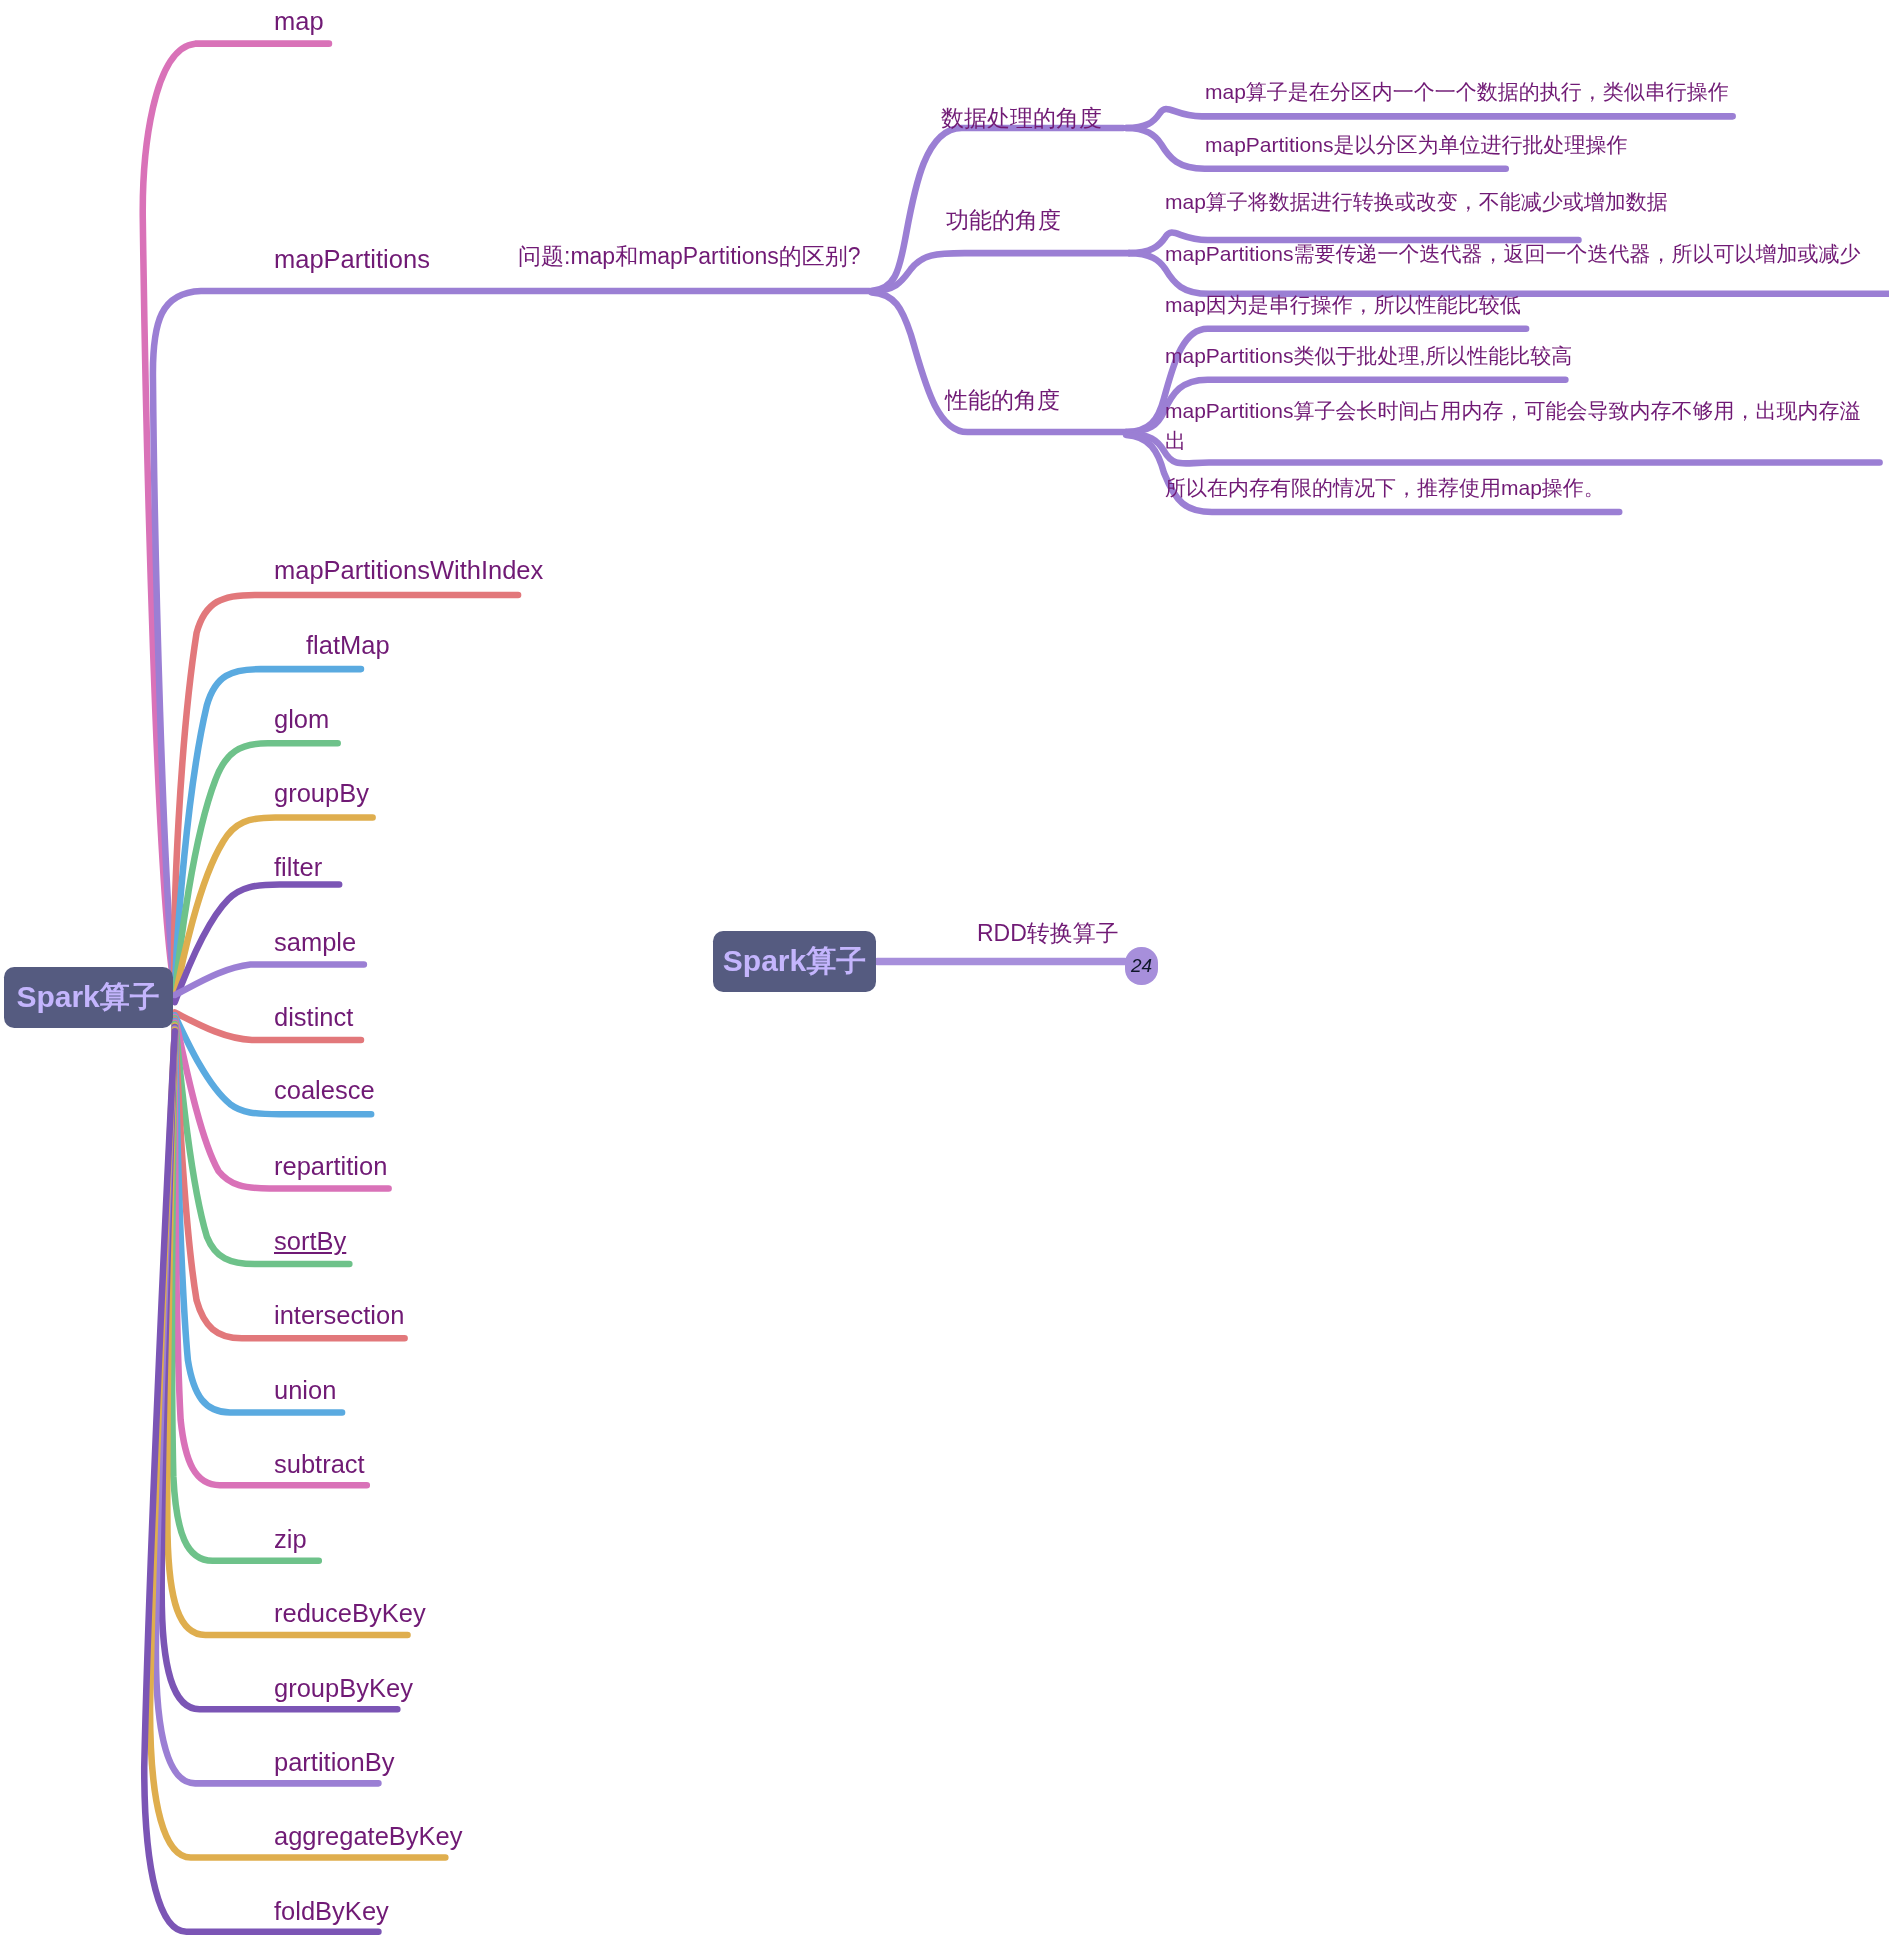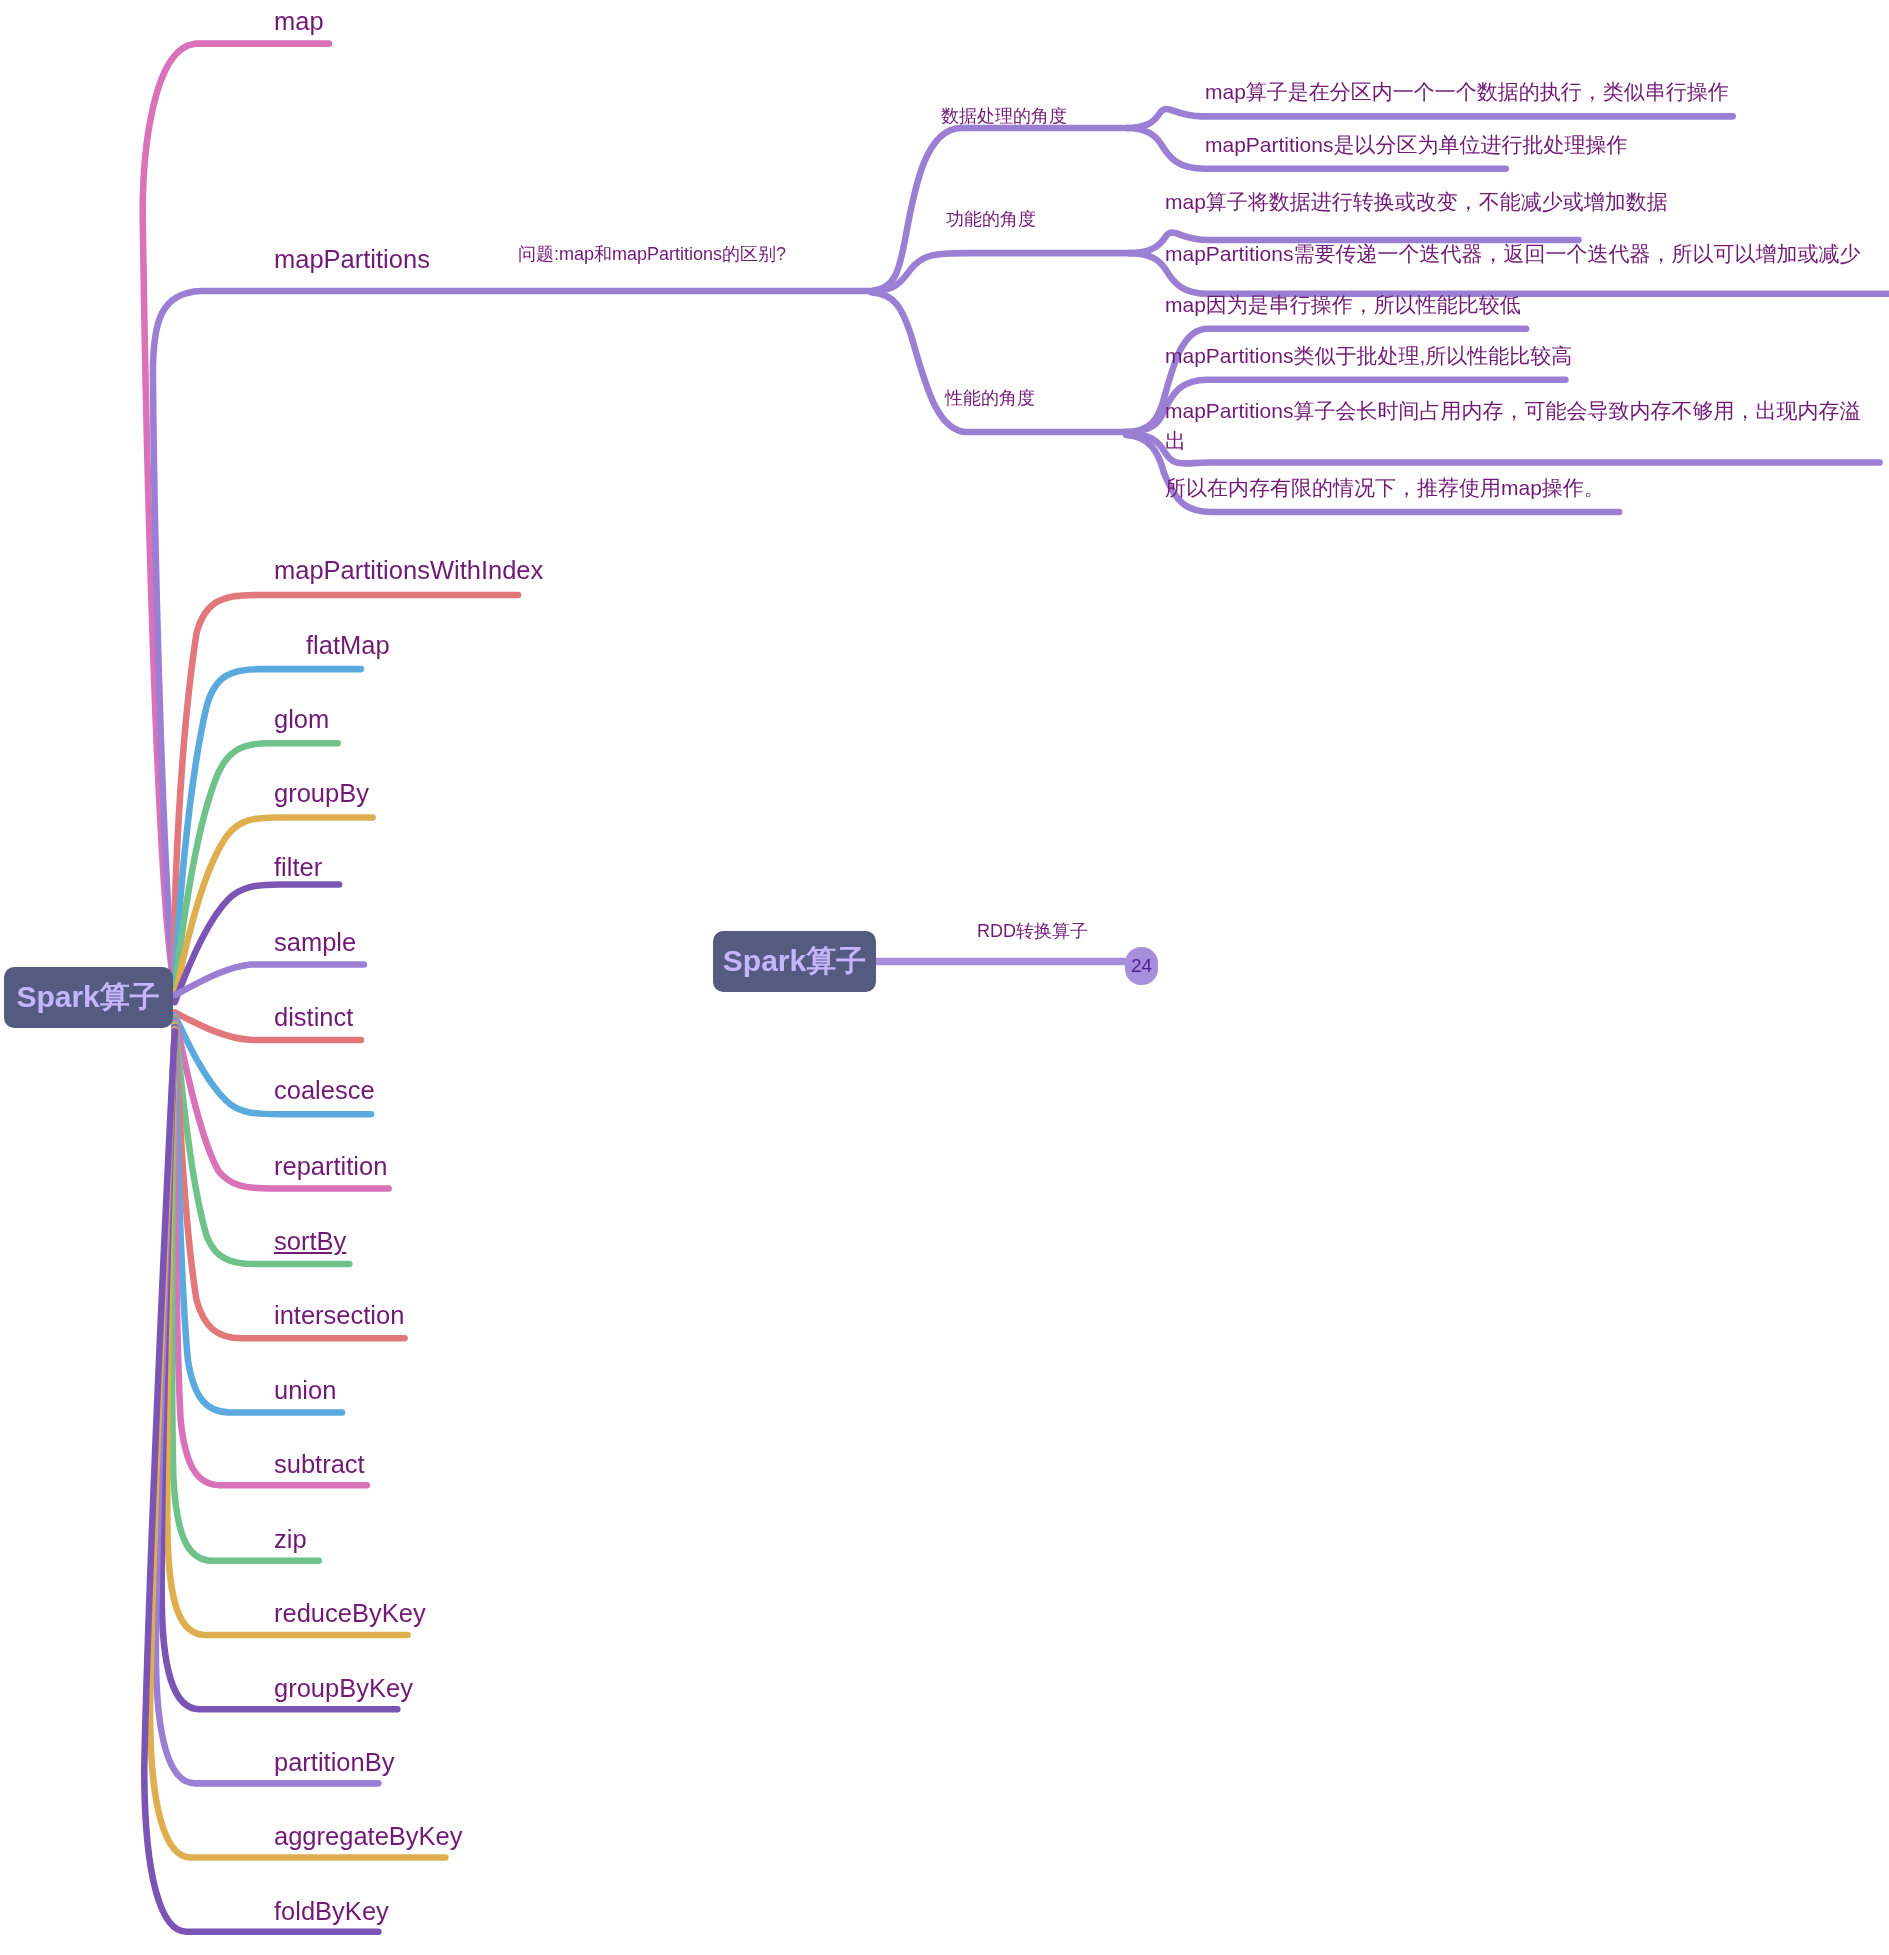--- a/index.html
+++ b/index.html
@@ -18,29 +18,30 @@
     color:#c4b5fd;white-space:nowrap;font-weight:bold;
   }
   .root-main{left:3.6px;top:967px;width:169px;height:61px;font-size:30px;}
   .root-second{left:713px;top:931px;width:163px;height:61px;font-size:30px;}
 
   .lbl{
     position:absolute;color:#701a75;white-space:nowrap;
     line-height:1.0;
   }
   .lbl-branch{font-size:25.5px;}
-  .lbl-mid{font-size:18px;}
+  .lbl-mid{font-size:23px;}
   .lbl-detail{font-size:21px;}
   .lbl-wrap{white-space:normal;width:698px;line-height:1.45;}
 
   .badge{
-    position:absolute;background:#a78fdb;color:#4c1d95;
+    position:absolute;background:#a78fdb;color:#0f172a;
     border-radius:16px;height:38px;min-width:33px;
     display:flex;align-items:center;justify-content:center;
     font-size:19px;
+    font-style:italic;
   }
 </style>
 </head>
 <body>
 
 <div id="canvas">
 
   <svg id="links" viewBox="0 0 2598 2688" xmlns="http://www.w3.org/2000/svg">
 
     <path d="M240,1360 C215,1230 200,600 196,300 C195,210 210,66 268,60 L452,60" stroke="#d972b8" stroke-width="9"></path>

